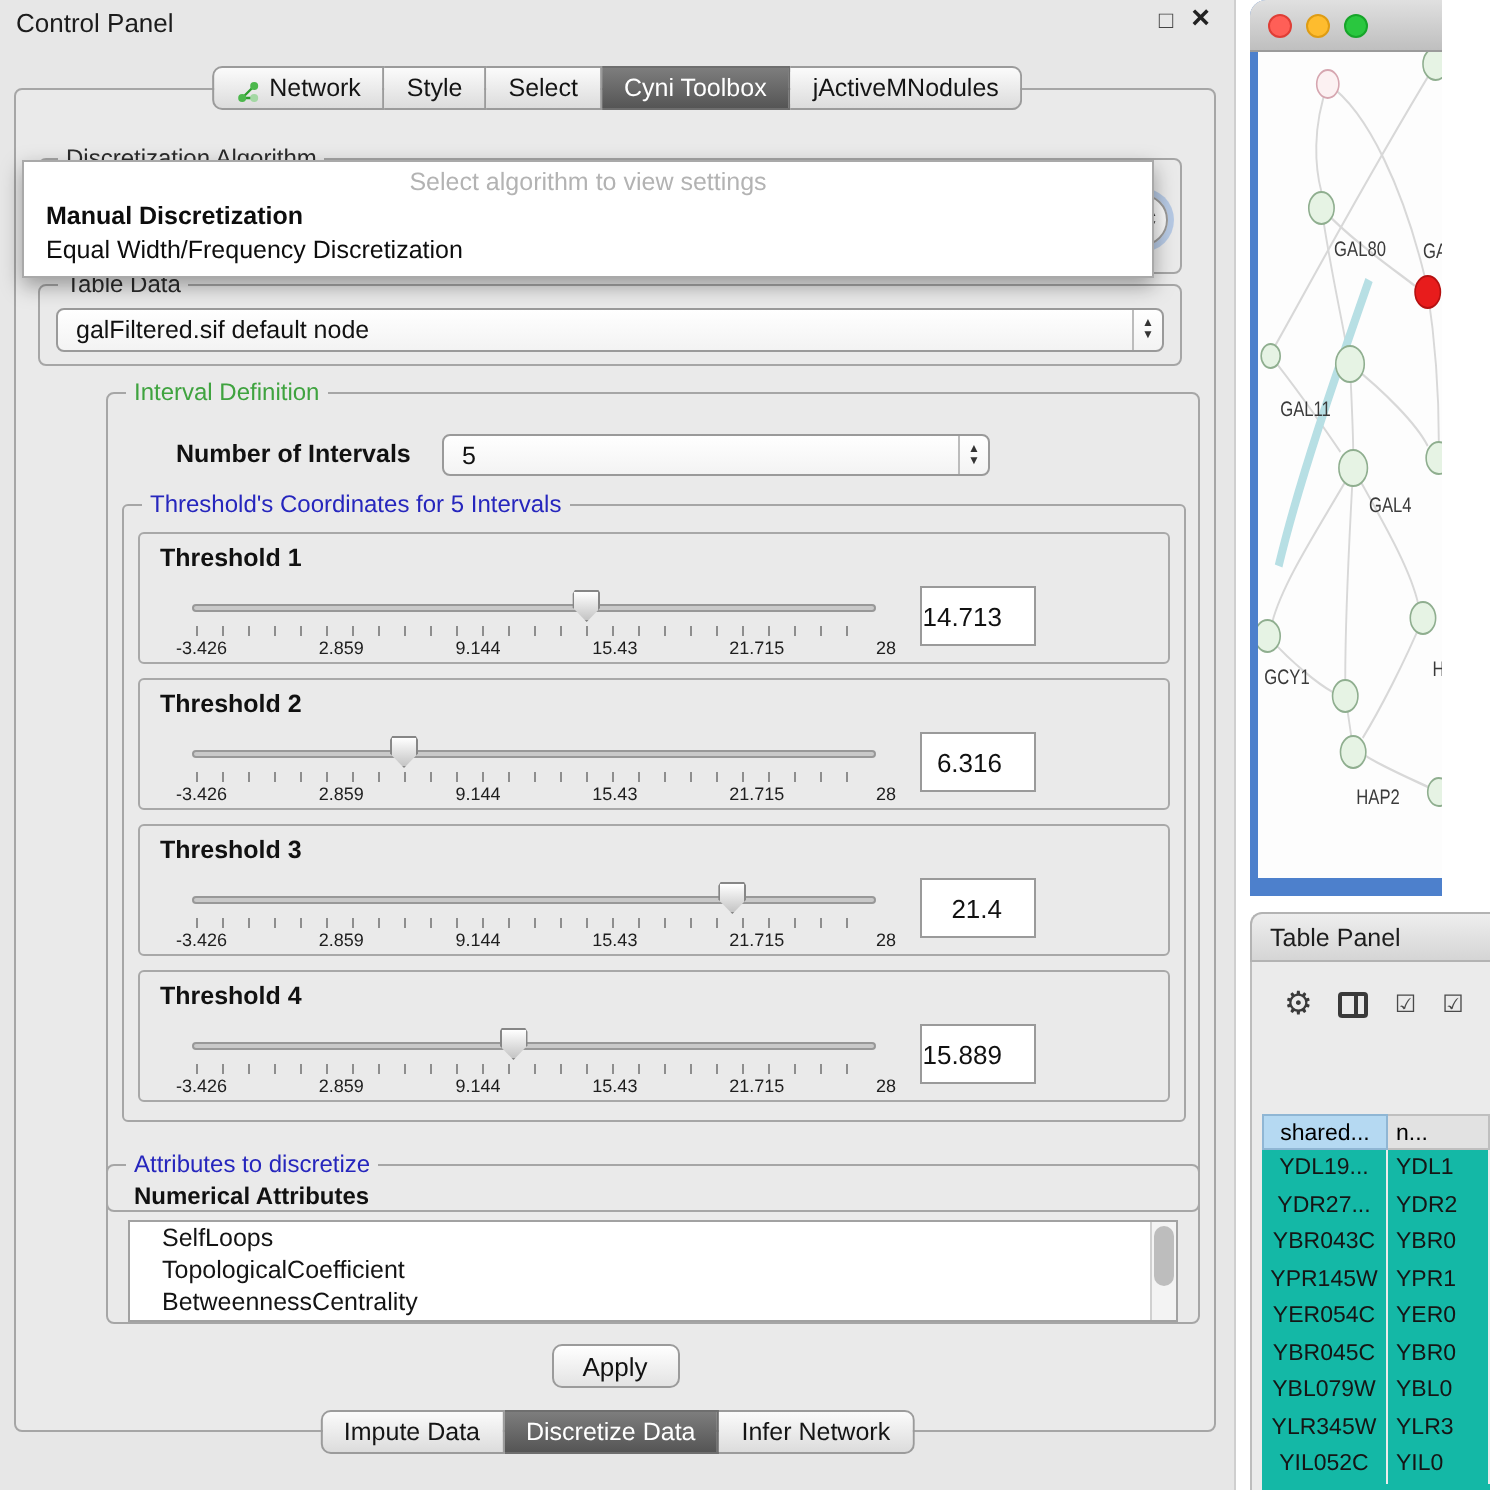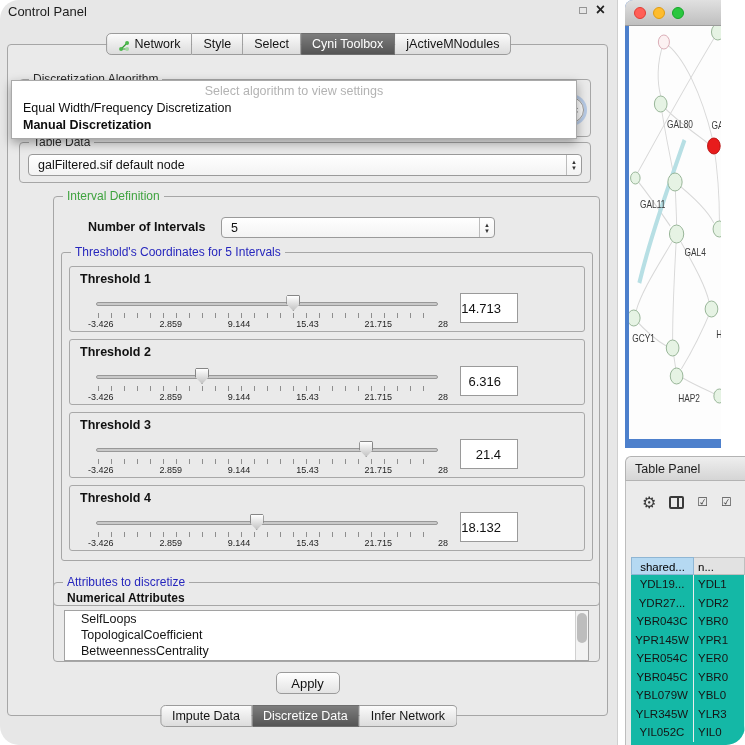--- a/index.html
+++ b/index.html
@@ -1,18 +1,18 @@
 <!DOCTYPE html>
 <html><head>
 <meta charset="utf-8">
 <style>
   * { box-sizing: border-box; margin: 0; padding: 0; }
   html,body { width:745px; height:745px; }
   body { font-family:"Liberation Sans","DejaVu Sans",sans-serif; background:#ffffff; }
-  #stage { position:relative; width:745px; height:745px; overflow:hidden; background:#ffffff;border-radius:19px; }
+  #stage { position:relative; width:745px; height:745px; overflow:hidden; background:#ffffff; }
 
   
   .control-window { position:absolute; left:0; top:0; width:618px; height:745px; background:#e7e7e7; border-right:1px solid #cfcfcf; }
   .titlebar-title { position:absolute; left:8px; top:4px; font-size:13px; color:#1c1c1c; }
   .win-icons { position:absolute; right:12px; top:2px; display:flex; gap:9px; align-items:center; }
   .win-icons .float { font-size:12px; color:#444; cursor:default; }
   .win-icons .close { font-size:16px; font-weight:700; color:#222; line-height:16px; cursor:default; }
 
   .main-panel { position:absolute; left:7px; right:9px; top:44px; bottom:29px; background:#eaeaea; border:1px solid #a6a6a6; border-radius:4px; }
 
@@ -123,22 +123,22 @@
           <span class="cval"></span>
           <span class="spin">
             <span>▲</span>
             <span>▼</span>
           </span>
         </div>
       </div>
 
       <div class="algo-popup">
         <div class="popup-placeholder">Select algorithm to view settings</div>
+        <div class="popup-item bold">Manual Discretization</div>
         <div class="popup-item">Equal Width/Frequency Discretization</div>
-        <div class="popup-item bold">Manual Discretization</div>
       </div>
 
       <div class="groupbox tabledata-group">
         <div class="gb-title">Table Data</div>
         <div class="combo tabledata-combo">
           <span class="cval">galFiltered.sif default node</span>
           <span class="spin">
             <span>▲</span>
             <span>▼</span>
           </span>
@@ -218,21 +218,21 @@
                   <div class="ticks"></div>
                   <div class="tick-labels">
                     <span>-3.426</span>
                     <span>2.859</span>
                     <span>9.144</span>
                     <span>15.43</span>
                     <span>21.715</span>
                     <span>28</span>
                   </div>
                 </div>
-                <div class="th-value">18.132</div>
+                <div class="th-value">15.889</div>
               </div>
             </div>
         </div>
       </div>
 
       <div class="groupbox attr-group">
         <div class="gb-title blue">Attributes to discretize</div>
         <div class="attr-subtitle">Numerical Attributes</div>
         <div class="attr-listbox">
           <div>

